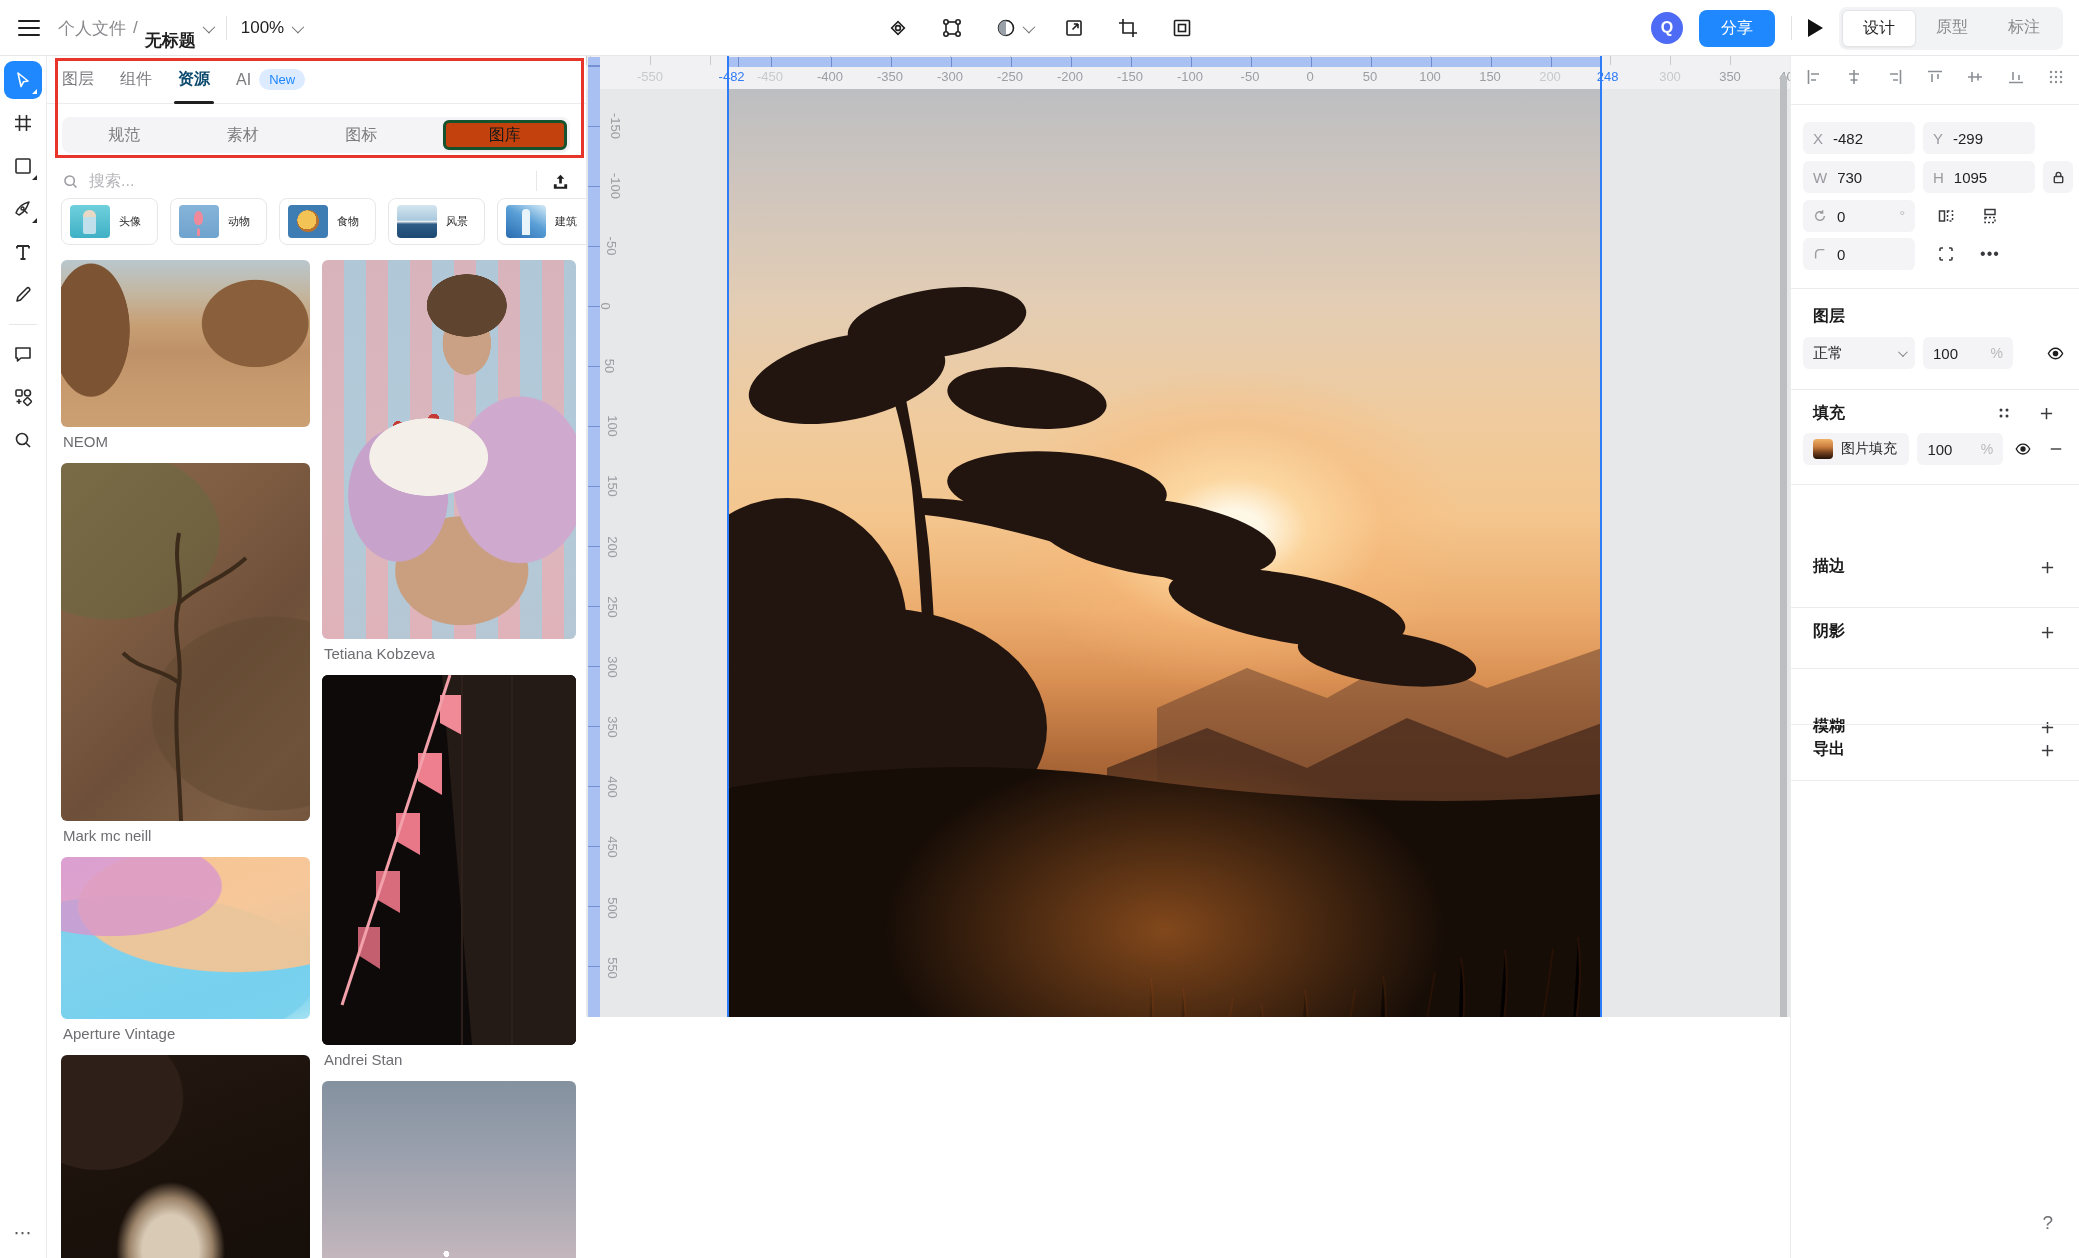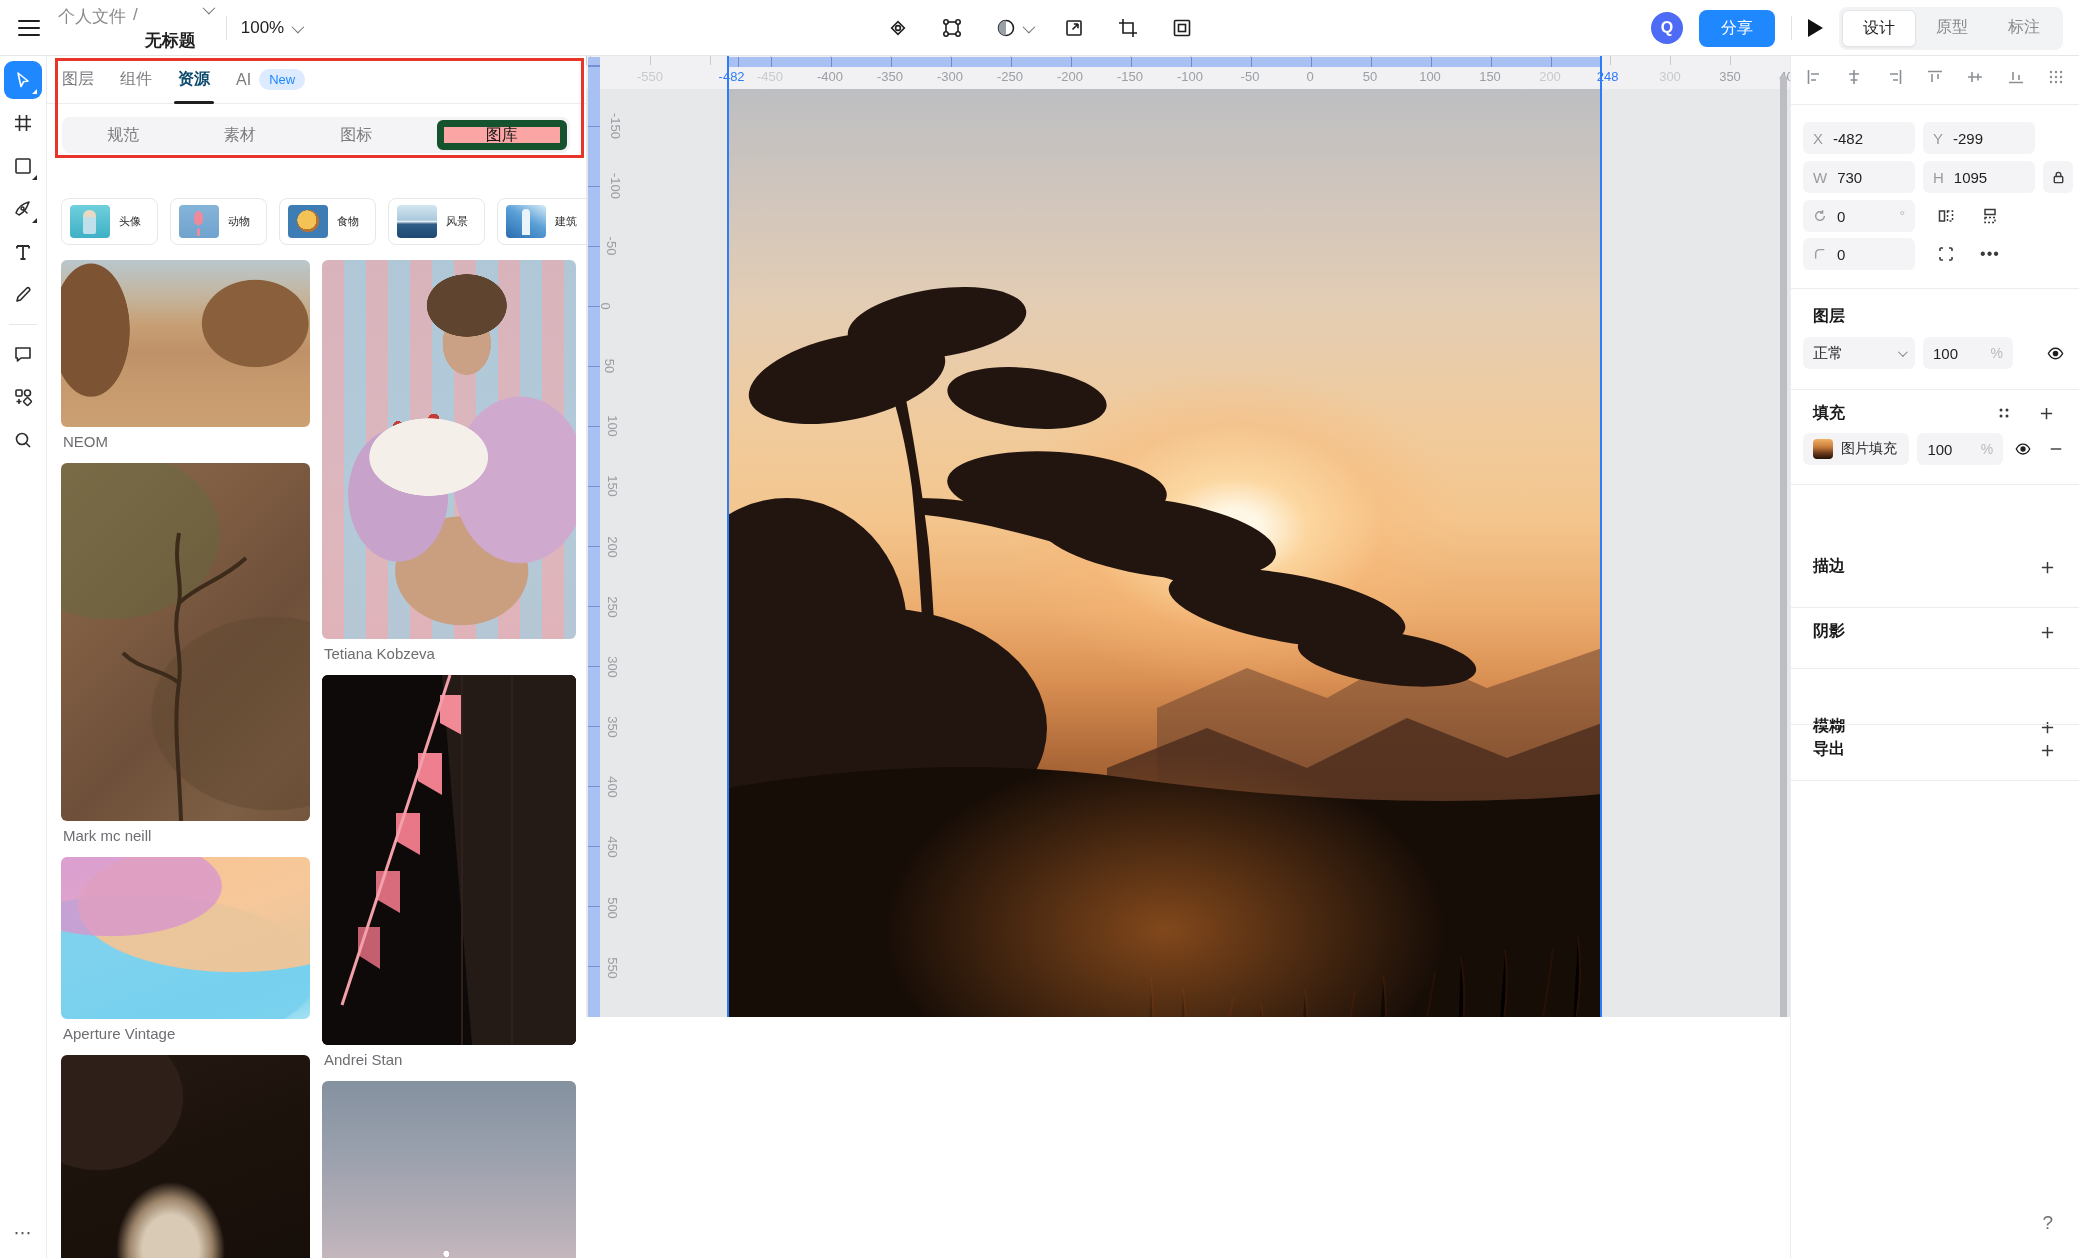--- a/index.html
+++ b/index.html
@@ -5,21 +5,21 @@
   * { margin:0; padding:0; box-sizing:border-box; }
   html,body { width:2079px; height:1258px; }
   body { font-family:"Liberation Sans","DejaVu Sans",sans-serif; color:#1f1f1f; background:#fff; overflow:hidden; }
   .app { position:relative; width:2079px; height:1258px; overflow:hidden; }
 
   
   .topbar { position:absolute; left:0; top:0; width:2079px; height:56px; background:#fff; border-bottom:1px solid #e7e7e9; z-index:30; }
   .tb-left { position:absolute; left:14px; top:0; height:56px; display:flex; align-items:center; gap:14px; }
   .hamburger { width:30px; height:30px; display:flex; flex-direction:column; justify-content:center; gap:5px; cursor:pointer; padding:4px; }
   .hamburger span { display:block; height:2px; background:#1f1f1f; border-radius:1px; }
-  .crumb { display:flex; align-items:flex-start; gap:7px; font-size:17px; }
+  .crumb { display:flex; align-items:center; gap:7px; font-size:17px; }
   .crumb .dim { color:#8a8a8e; }
   .crumb .title { color:#1f1f1f; font-weight:700;margin-top:24px; }
   .chev { width:9px; height:9px; border-right:1.8px solid #6f6f73; border-bottom:1.8px solid #6f6f73; transform:rotate(45deg) translateY(-2px); display:inline-block; }
   .tb-sep { width:1px; height:24px; background:#e3e3e6; }
   .zoom-ctl { display:flex; align-items:center; gap:8px; font-size:17px; color:#1f1f1f; cursor:pointer; }
   .tb-center { position:absolute; left:50%; top:0; transform:translateX(-50%); height:56px; display:flex; align-items:center; gap:30px; }
   .tb-tool { display:flex; align-items:center; gap:5px; cursor:pointer; }
   .tb-tool svg { display:block; }
   .tb-right { position:absolute; right:16px; top:0; height:56px; display:flex; align-items:center; gap:16px; }
   .avatar { width:32px; height:32px; border-radius:50%; background:#4d6bf5; color:#fff; font-size:16px; font-weight:700; display:flex; align-items:center; justify-content:center; }
@@ -39,21 +39,21 @@
 
   
   .leftpanel { position:absolute; left:47px; top:56px; width:539px; height:1202px; background:#fff; z-index:10; overflow:hidden; }
   .lp-tabs { position:absolute; left:0; top:0; width:539px; height:48px; border-bottom:1px solid #ececef; display:flex; align-items:center; padding-left:15px; gap:26px; }
   .lp-tab { font-size:16px; color:#7c7c80; cursor:pointer; position:relative; height:48px; display:flex; align-items:center; gap:8px; }
   .lp-tab.active { color:#0c4a6e; font-weight:700; }
   .lp-tab.active::after { content:""; position:absolute; left:-4px; right:-4px; bottom:0; height:3px; background:#1f1f1f; border-radius:2px; }
   .new-badge { background:#dcebff; color:#2088ff; font-size:13px; font-weight:400; padding:3px 10px; border-radius:11px; }
   .lp-seg { position:absolute; left:15px; top:61px; width:508px; height:36px; background:#f4f4f6; border-radius:8px; display:flex; padding:3px; }
   .lp-seg-item { flex:1; display:flex; align-items:center; justify-content:center; font-size:16px; color:#7c7c80; border-radius:6px; cursor:pointer; }
-  .lp-seg-item.active { background:#fca5a5; color:#1a1a1a; border:7px solid #14532d; box-shadow:0 1px 2px rgba(0,0,0,.04);margin-left:22px; }
+  .lp-seg-item.active { background:#c2410c; color:#1a1a1a; border:3px solid #14532d; box-shadow:0 1px 2px rgba(0,0,0,.04);margin-left:22px; }
   .lp-search { position:absolute; left:15px; top:108px; width:508px; height:34px; display:flex; align-items:center; }
   .lp-search input { flex:1; border:none; outline:none; font-size:16px; color:#333; margin-left:10px; font-family:inherit; }
   .lp-search input::placeholder { color:#b5b5ba; }
   .lp-search .vsep { width:1px; height:20px; background:#e7e7e9; margin:0 14px; }
   .chips { position:absolute; left:14px; top:142px; width:525px; height:48px; display:flex; gap:12px; overflow:hidden; }
   .chip { flex:0 0 97px; height:47px; border:1px solid #e7e7ea; border-radius:8px; display:flex; align-items:center; padding:0 8px; gap:9px; cursor:pointer; background:#fff; }
   .chip-thumb { width:40px; height:33px; border-radius:4px; flex:0 0 40px; }
   .chip-label { font-size:11px; color:#2a2a2a; white-space:nowrap; }
   .grid-col { position:absolute; top:204px; }
   .col1 { left:14px; width:249px; }
@@ -315,20 +315,32 @@
         <span>AI</span>
         <span class="new-badge">New</span>
       </div>
     </div>
     <div class="lp-seg">
       <div class="lp-seg-item">规范</div>
       <div class="lp-seg-item">素材</div>
       <div class="lp-seg-item">图标</div>
       <div class="lp-seg-item active">图库</div>
     </div>
+    <div class="lp-search">
+      <svg width="17" height="17" viewBox="0 0 20 20" fill="none" stroke="#9a9aa0" stroke-width="1.8">
+        <circle cx="9" cy="9" r="5.5"></circle>
+          <path d="M13.2 13.2 L17 17"></path>
+      </svg>
+      <input type="text" placeholder="搜索..." style="">
+      <div class="vsep"></div>
+      <svg width="19" height="19" viewBox="0 0 20 20" fill="#1f1f1f">
+        <path d="M10 3 l4 4 h-2.6 v5 h-2.8 v-5 H6 Z"></path>
+          <path d="M3 13 h3 v2.5 h8 V13 h3 v4.5 H3 Z"></path>
+      </svg>
+    </div>
     <div class="chips">
       <div class="chip">
         <div class="chip-thumb t-avatar"></div>
         <span class="chip-label">头像</span>
       </div>
       <div class="chip">
         <div class="chip-thumb t-animal"></div>
         <span class="chip-label">动物</span>
       </div>
       <div class="chip">

